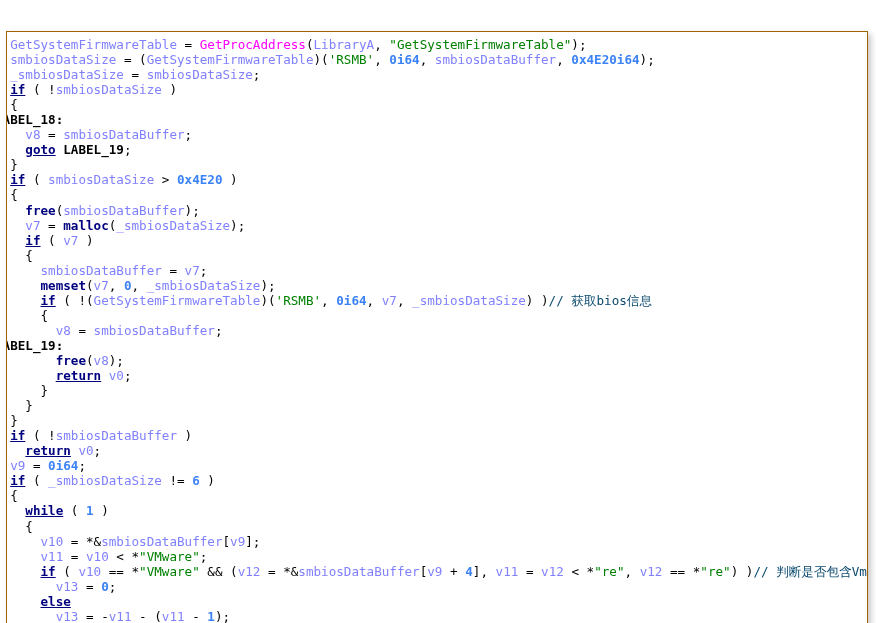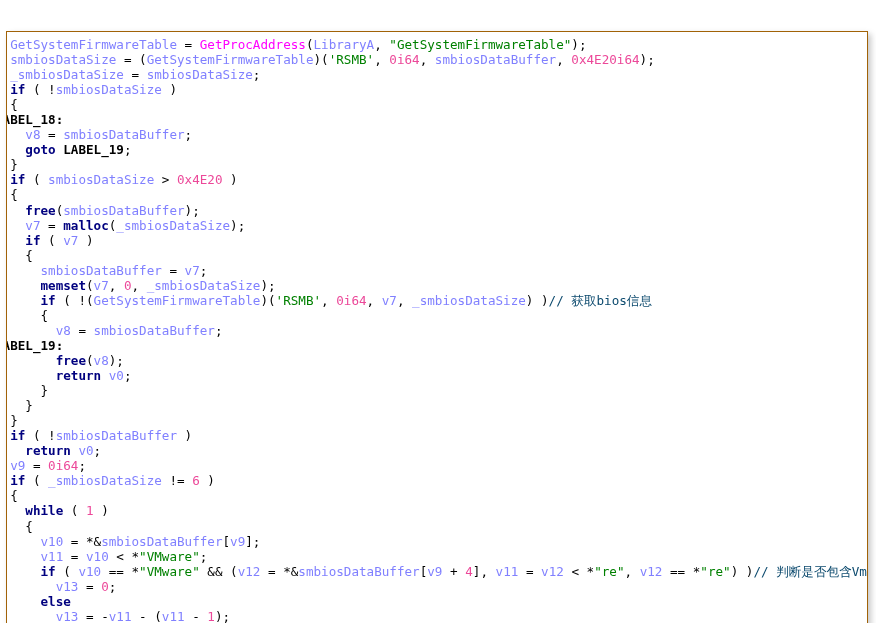--- a/index.html
+++ b/index.html
@@ -40,26 +40,26 @@
     letter-spacing: 0px;
   }
 
   .code-line {
     height: 15.06px;
     white-space: pre;
   }
 
   
   .t-plain   { color: #000000; }            
-  .t-kw      { color: #00007f; font-weight: bold; }  
+  .t-kw      { color: #00007f; font-weight: bold; text-decoration: underline; }  
   .t-fn      { color: #00007f; font-weight: bold; }  
   .t-api     { color: #ff00ff; }            
   .t-var     { color: #8080ff; }            
   .t-str     { color: #008000; }            
-  .t-num     { color: #ec4899; font-weight: normal; }  
+  .t-num     { color: #3b82f6; font-weight: bold; }  
   .t-lbl     { color: #000000; font-weight: bold; }  
   .t-cmt     { color: #0c4a6e; }            
 </style>
 </head>
 <body>
 
 <div id="decompiler-window">
   <div id="code-view"><div class="code-line"><span class="t-plain">  </span><span class="t-var">GetSystemFirmwareTable</span><span class="t-plain"> = </span><span class="t-api">GetProcAddress</span><span class="t-plain">(</span><span class="t-var">LibraryA</span><span class="t-plain">, </span><span class="t-str">"GetSystemFirmwareTable"</span><span class="t-plain">);</span></div><div class="code-line"><span class="t-plain">  </span><span class="t-var">smbiosDataSize</span><span class="t-plain"> = (</span><span class="t-var">GetSystemFirmwareTable</span><span class="t-plain">)(</span><span class="t-str">'RSMB'</span><span class="t-plain">, </span><span class="t-num">0i64</span><span class="t-plain">, </span><span class="t-var">smbiosDataBuffer</span><span class="t-plain">, </span><span class="t-num">0x4E20i64</span><span class="t-plain">);</span></div><div class="code-line"><span class="t-plain">  </span><span class="t-var">_smbiosDataSize</span><span class="t-plain"> = </span><span class="t-var">smbiosDataSize</span><span class="t-plain">;</span></div><div class="code-line"><span class="t-plain">  </span><span class="t-kw">if</span><span class="t-plain"> ( !</span><span class="t-var">smbiosDataSize</span><span class="t-plain"> )</span></div><div class="code-line"><span class="t-plain">  {</span></div><div class="code-line"><span class="t-lbl">LABEL_18:</span></div><div class="code-line"><span class="t-plain">    </span><span class="t-var">v8</span><span class="t-plain"> = </span><span class="t-var">smbiosDataBuffer</span><span class="t-plain">;</span></div><div class="code-line"><span class="t-plain">    </span><span class="t-kw">goto</span><span class="t-plain"> </span><span class="t-lbl">LABEL_19</span><span class="t-plain">;</span></div><div class="code-line"><span class="t-plain">  }</span></div><div class="code-line"><span class="t-plain">  </span><span class="t-kw">if</span><span class="t-plain"> ( </span><span class="t-var">smbiosDataSize</span><span class="t-plain"> &gt; </span><span class="t-num">0x4E20</span><span class="t-plain"> )</span></div><div class="code-line"><span class="t-plain">  {</span></div><div class="code-line"><span class="t-plain">    </span><span class="t-fn">free</span><span class="t-plain">(</span><span class="t-var">smbiosDataBuffer</span><span class="t-plain">);</span></div><div class="code-line"><span class="t-plain">    </span><span class="t-var">v7</span><span class="t-plain"> = </span><span class="t-fn">malloc</span><span class="t-plain">(</span><span class="t-var">_smbiosDataSize</span><span class="t-plain">);</span></div><div class="code-line"><span class="t-plain">    </span><span class="t-kw">if</span><span class="t-plain"> ( </span><span class="t-var">v7</span><span class="t-plain"> )</span></div><div class="code-line"><span class="t-plain">    {</span></div><div class="code-line"><span class="t-plain">      </span><span class="t-var">smbiosDataBuffer</span><span class="t-plain"> = </span><span class="t-var">v7</span><span class="t-plain">;</span></div><div class="code-line"><span class="t-plain">      </span><span class="t-fn">memset</span><span class="t-plain">(</span><span class="t-var">v7</span><span class="t-plain">, </span><span class="t-num">0</span><span class="t-plain">, </span><span class="t-var">_smbiosDataSize</span><span class="t-plain">);</span></div><div class="code-line"><span class="t-plain">      </span><span class="t-kw">if</span><span class="t-plain"> ( !(</span><span class="t-var">GetSystemFirmwareTable</span><span class="t-plain">)(</span><span class="t-str">'RSMB'</span><span class="t-plain">, </span><span class="t-num">0i64</span><span class="t-plain">, </span><span class="t-var">v7</span><span class="t-plain">, </span><span class="t-var">_smbiosDataSize</span><span class="t-plain">) )</span><span class="t-cmt">// 获取bios信息</span></div><div class="code-line"><span class="t-plain">      {</span></div><div class="code-line"><span class="t-plain">        </span><span class="t-var">v8</span><span class="t-plain"> = </span><span class="t-var">smbiosDataBuffer</span><span class="t-plain">;</span></div><div class="code-line"><span class="t-lbl">LABEL_19:</span></div><div class="code-line"><span class="t-plain">        </span><span class="t-fn">free</span><span class="t-plain">(</span><span class="t-var">v8</span><span class="t-plain">);</span></div><div class="code-line"><span class="t-plain">        </span><span class="t-kw">return</span><span class="t-plain"> </span><span class="t-var">v0</span><span class="t-plain">;</span></div><div class="code-line"><span class="t-plain">      }</span></div><div class="code-line"><span class="t-plain">    }</span></div><div class="code-line"><span class="t-plain">  }</span></div><div class="code-line"><span class="t-plain">  </span><span class="t-kw">if</span><span class="t-plain"> ( !</span><span class="t-var">smbiosDataBuffer</span><span class="t-plain"> )</span></div><div class="code-line"><span class="t-plain">    </span><span class="t-kw">return</span><span class="t-plain"> </span><span class="t-var">v0</span><span class="t-plain">;</span></div><div class="code-line"><span class="t-plain">  </span><span class="t-var">v9</span><span class="t-plain"> = </span><span class="t-num">0i64</span><span class="t-plain">;</span></div><div class="code-line"><span class="t-plain">  </span><span class="t-kw">if</span><span class="t-plain"> ( </span><span class="t-var">_smbiosDataSize</span><span class="t-plain"> != </span><span class="t-num">6</span><span class="t-plain"> )</span></div><div class="code-line"><span class="t-plain">  {</span></div><div class="code-line"><span class="t-plain">    </span><span class="t-kw">while</span><span class="t-plain"> ( </span><span class="t-num">1</span><span class="t-plain"> )</span></div><div class="code-line"><span class="t-plain">    {</span></div><div class="code-line"><span class="t-plain">      </span><span class="t-var">v10</span><span class="t-plain"> = *&amp;</span><span class="t-var">smbiosDataBuffer</span><span class="t-plain">[</span><span class="t-var">v9</span><span class="t-plain">];</span></div><div class="code-line"><span class="t-plain">      </span><span class="t-var">v11</span><span class="t-plain"> = </span><span class="t-var">v10</span><span class="t-plain"> &lt; *</span><span class="t-str">"VMware"</span><span class="t-plain">;</span></div><div class="code-line"><span class="t-plain">      </span><span class="t-kw">if</span><span class="t-plain"> ( </span><span class="t-var">v10</span><span class="t-plain"> == *</span><span class="t-str">"VMware"</span><span class="t-plain"> &amp;&amp; (</span><span class="t-var">v12</span><span class="t-plain"> = *&amp;</span><span class="t-var">smbiosDataBuffer</span><span class="t-plain">[</span><span class="t-var">v9</span><span class="t-plain"> + </span><span class="t-num">4</span><span class="t-plain">], </span><span class="t-var">v11</span><span class="t-plain"> = </span><span class="t-var">v12</span><span class="t-plain"> &lt; *</span><span class="t-str">"re"</span><span class="t-plain">, </span><span class="t-var">v12</span><span class="t-plain"> == *</span><span class="t-str">"re"</span><span class="t-plain">) )</span><span class="t-cmt">// 判断是否包含Vmware</span></div><div class="code-line"><span class="t-plain">        </span><span class="t-var">v13</span><span class="t-plain"> = </span><span class="t-num">0</span><span class="t-plain">;</span></div><div class="code-line"><span class="t-plain">      </span><span class="t-kw">else</span></div><div class="code-line"><span class="t-plain">        </span><span class="t-var">v13</span><span class="t-plain"> = -</span><span class="t-var">v11</span><span class="t-plain"> - (</span><span class="t-var">v11</span><span class="t-plain"> - </span><span class="t-num">1</span><span class="t-plain">);</span></div><div class="code-line"><span class="t-plain">      </span><span class="t-kw">if</span><span class="t-plain"> ( !</span><span class="t-var">v13</span><span class="t-plain"> )</span></div><div class="code-line"><span class="t-plain">        </span><span class="t-kw">break</span><span class="t-plain">;</span></div></div>
 </div>
 

